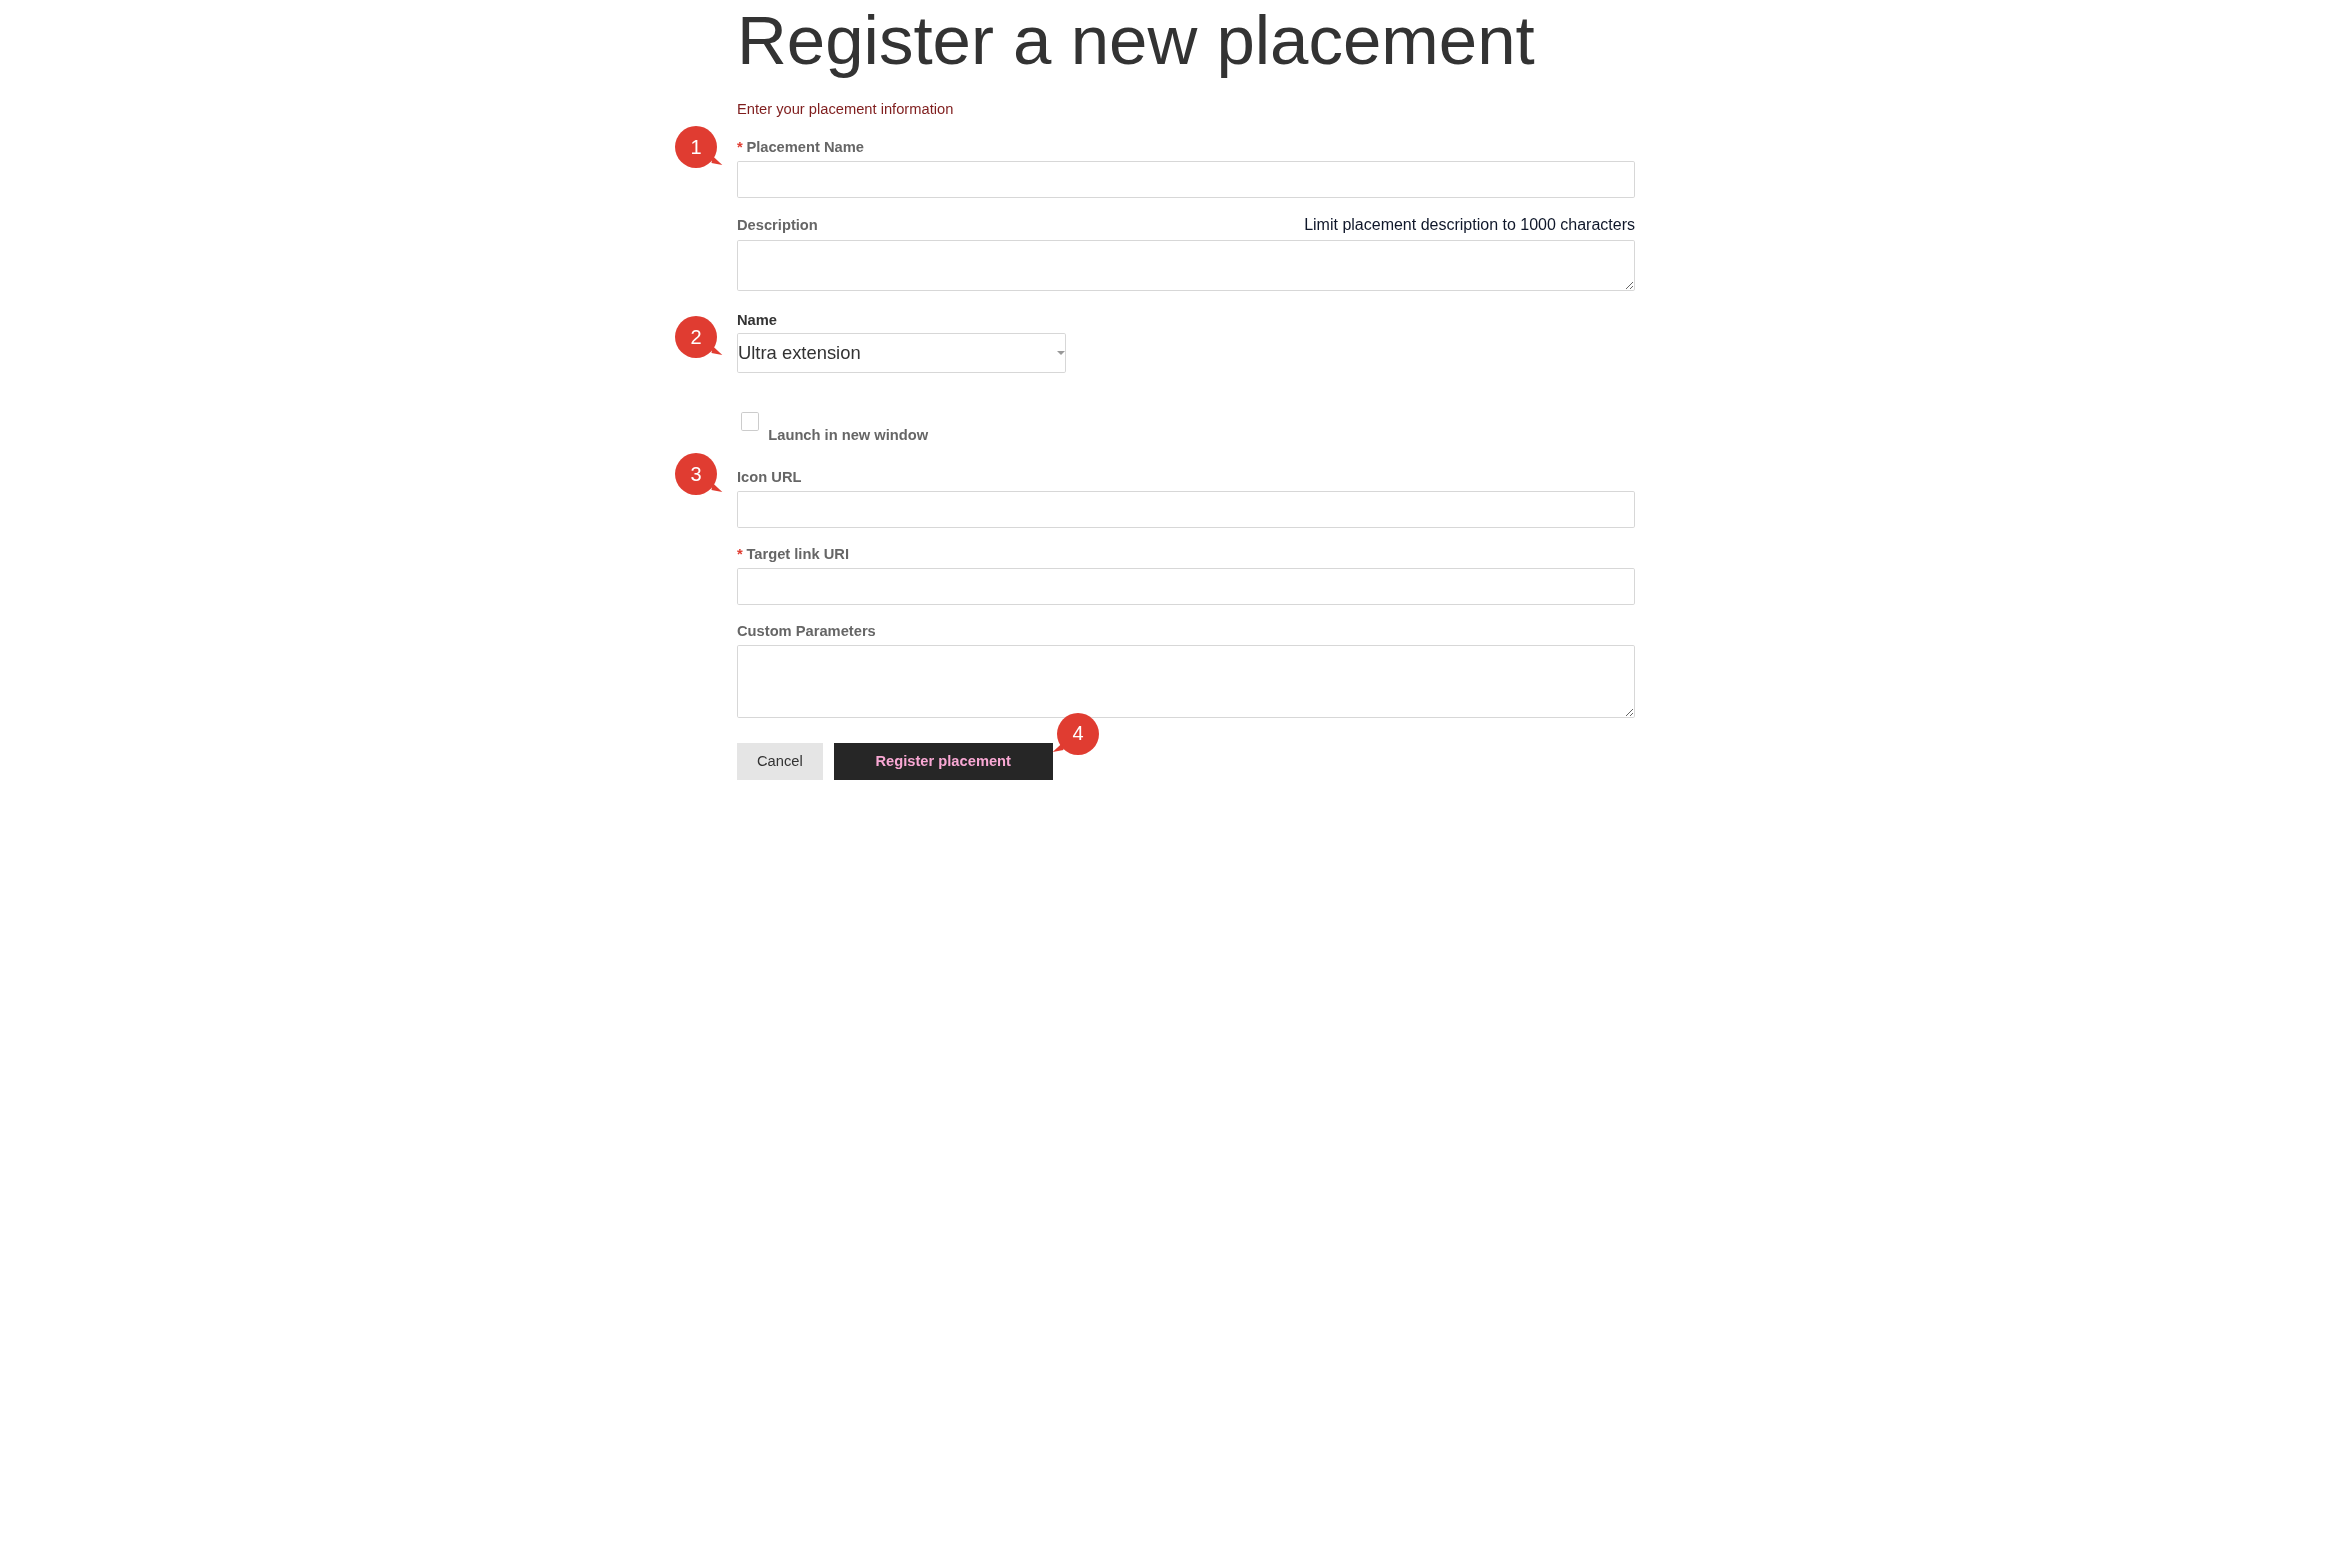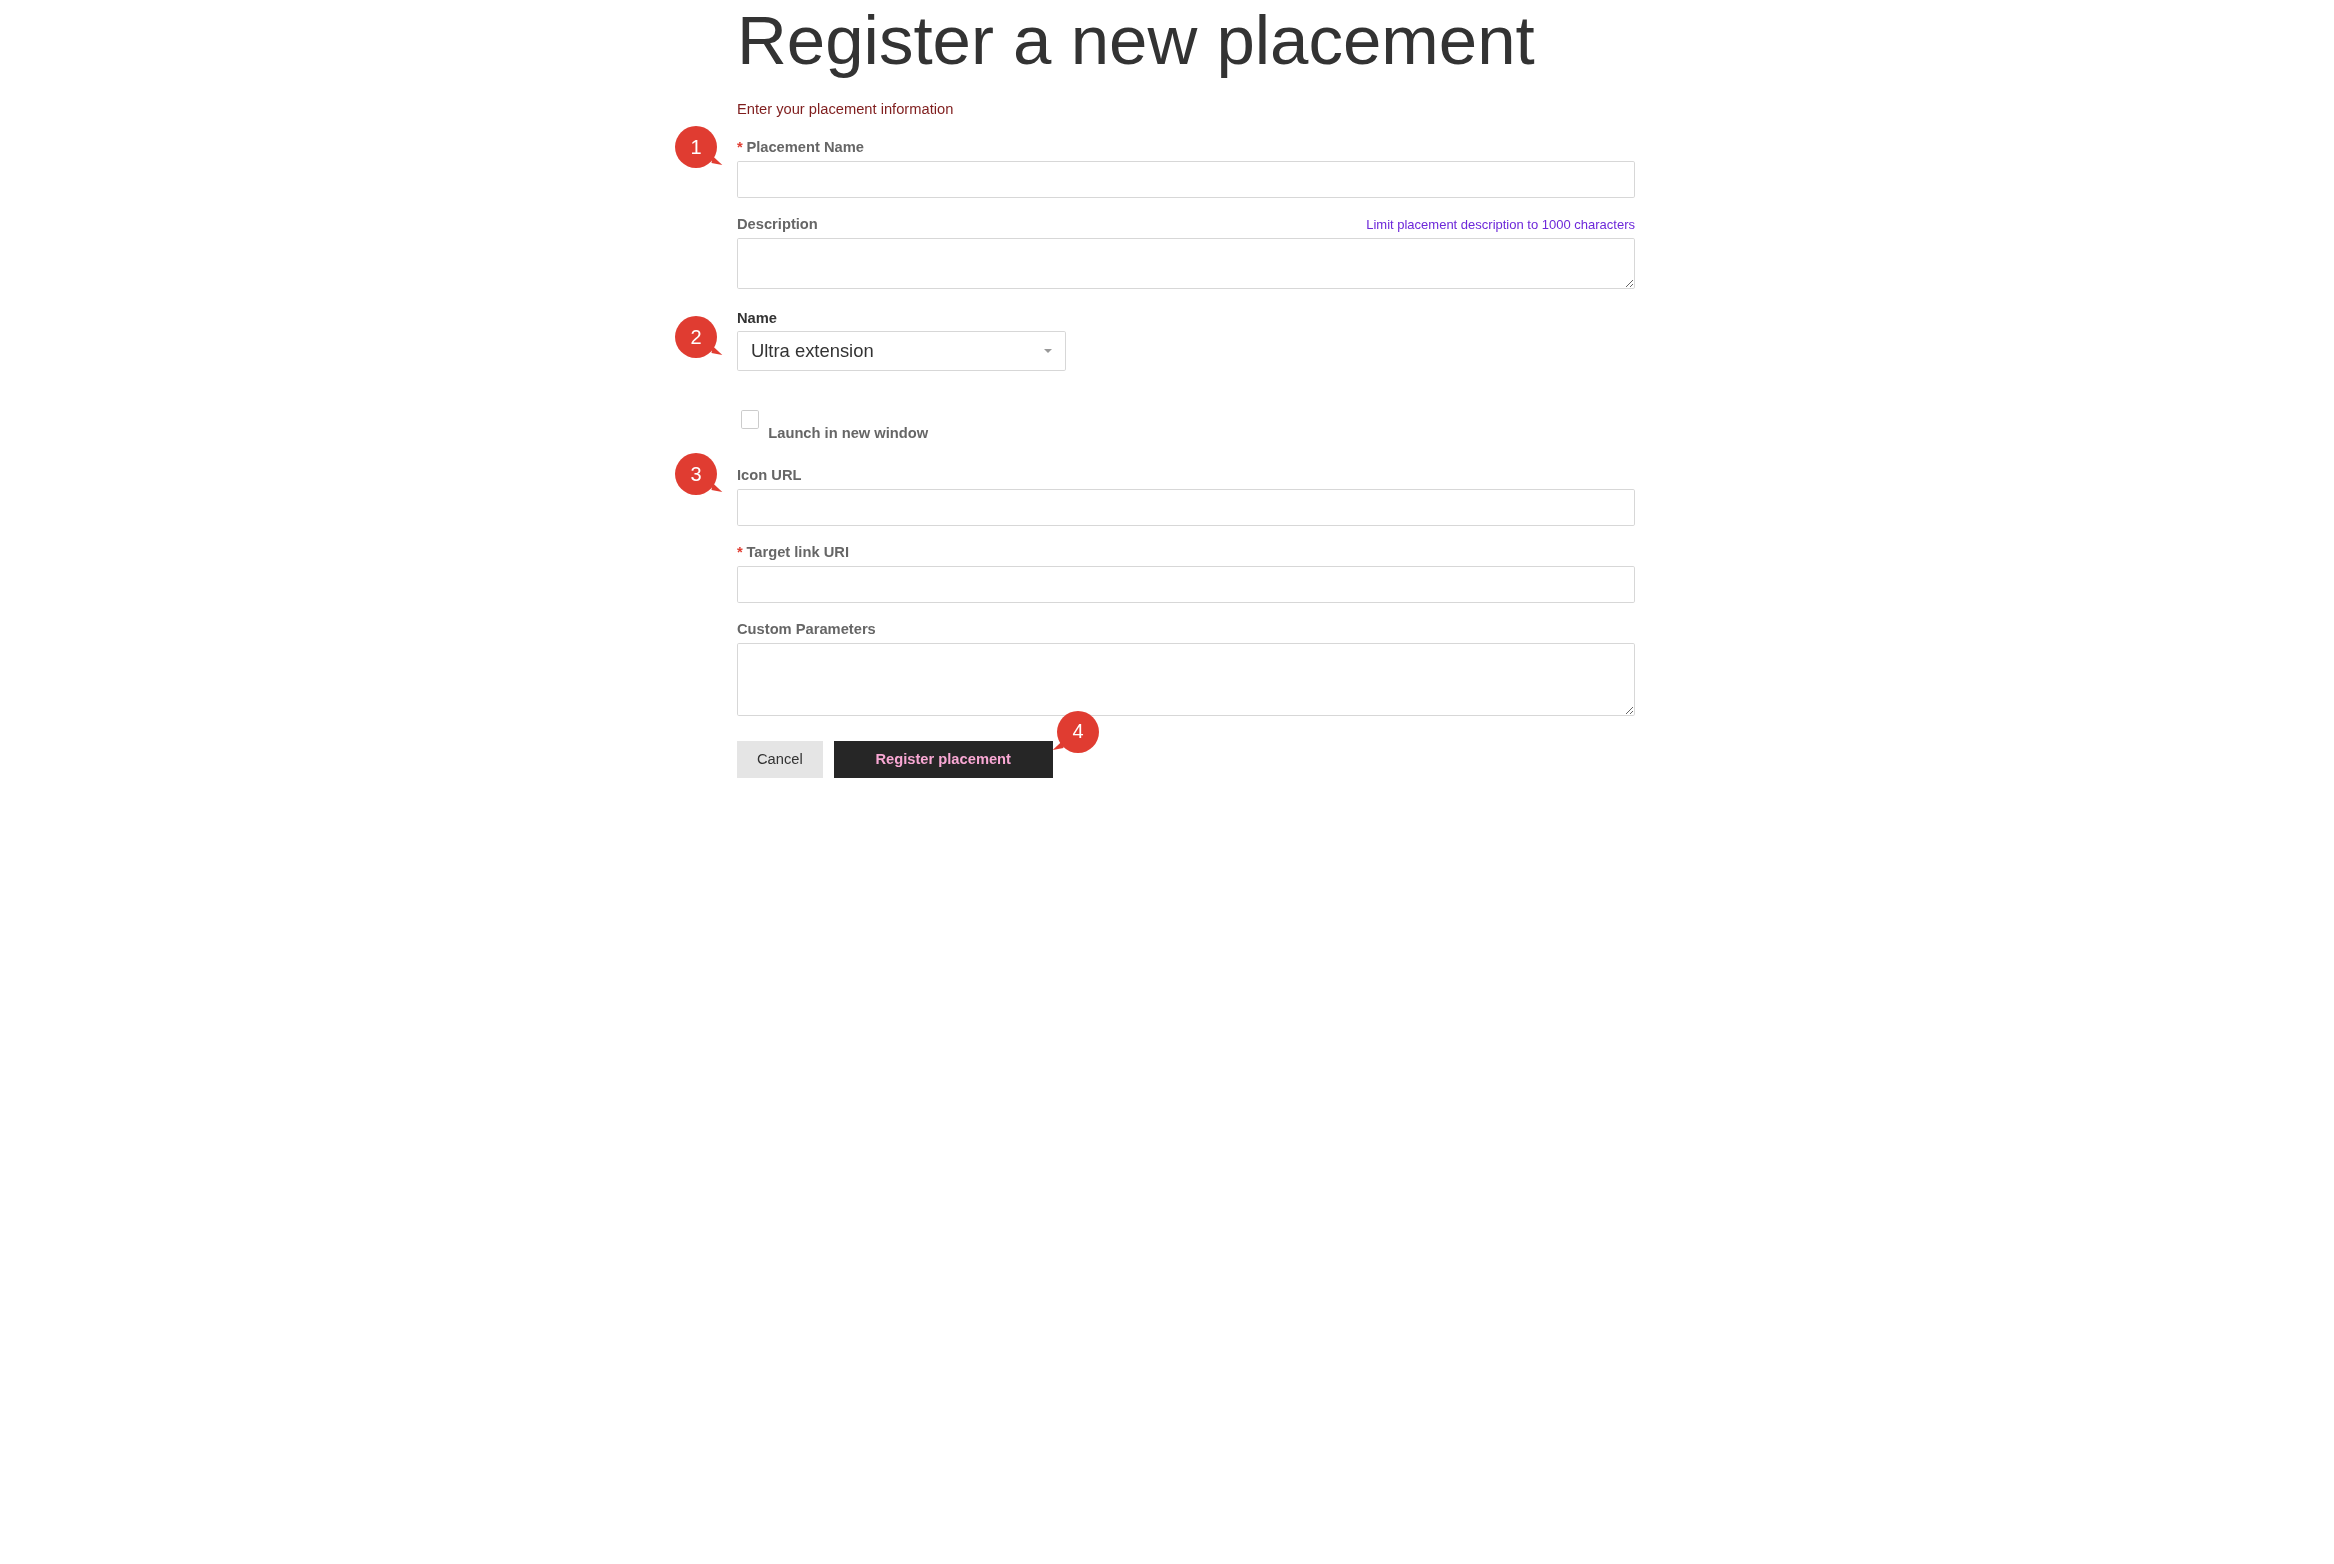--- a/index.html
+++ b/index.html
@@ -50,22 +50,22 @@
     font-size: 14.7px;
     font-weight: 600;
     color: #666;
   }
   .required {
     color: #E03C31;
     font-weight: 700;
     margin-right: 3.7px;
   }
   .hint-text {
-    font-size: 13px;
-    color: #6d28d9;
+    font-size: 16px;
+    color: #0f172a;
   }
   .text-input {
     width: 100%;
     height: 37px;
     border: 0.9px solid #d7d7d7;
     border-radius: 1.8px;
     background: #fff;
     font-size: 14.7px;
     padding: 0 9.2px;
     outline: none;
@@ -86,21 +86,21 @@
   }
   .select-wrap {
     width: 329px;
     height: 40px;
     border: 0.9px solid #d7d7d7;
     border-radius: 1.8px;
     background: #fff;
     display: flex;
     align-items: center;
     justify-content: space-between;
-    padding: 0 13px;
+    padding: 0 0;
     cursor: pointer;
   }
   .select-value {
     font-size: 18.4px;
     font-weight: 400;
     color: #333;
   }
   .chev {
     width: 0; height: 0;
     border-left: 4.6px solid transparent;

